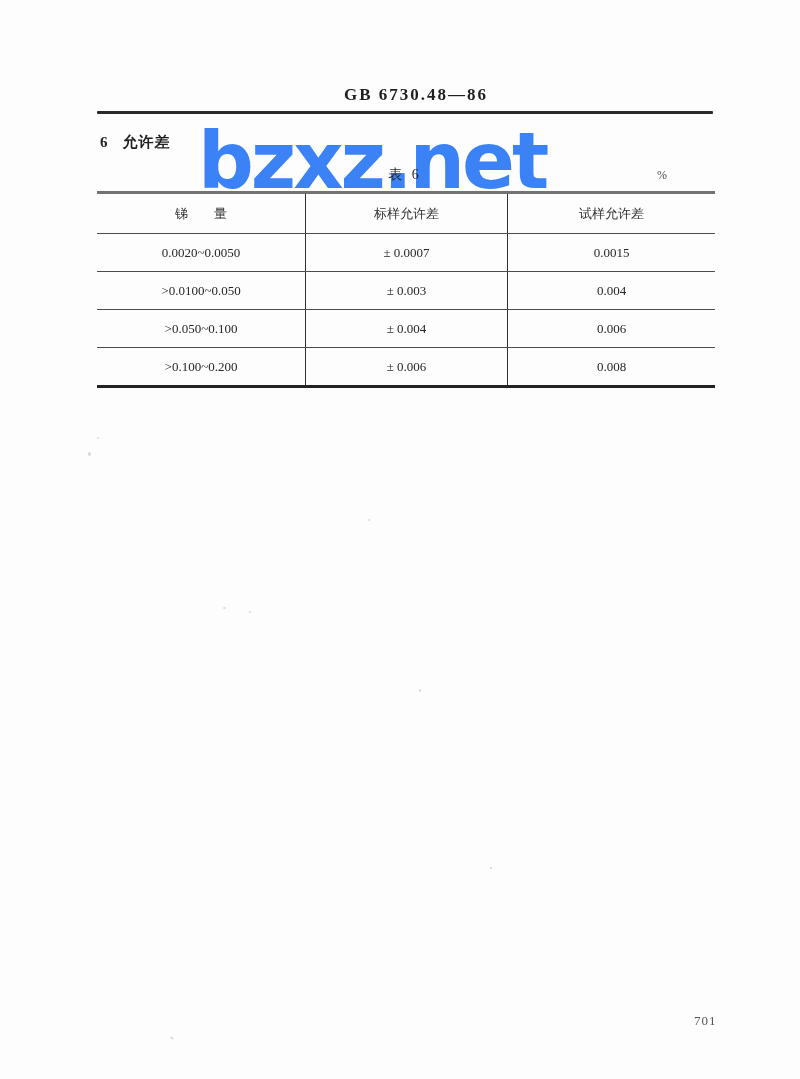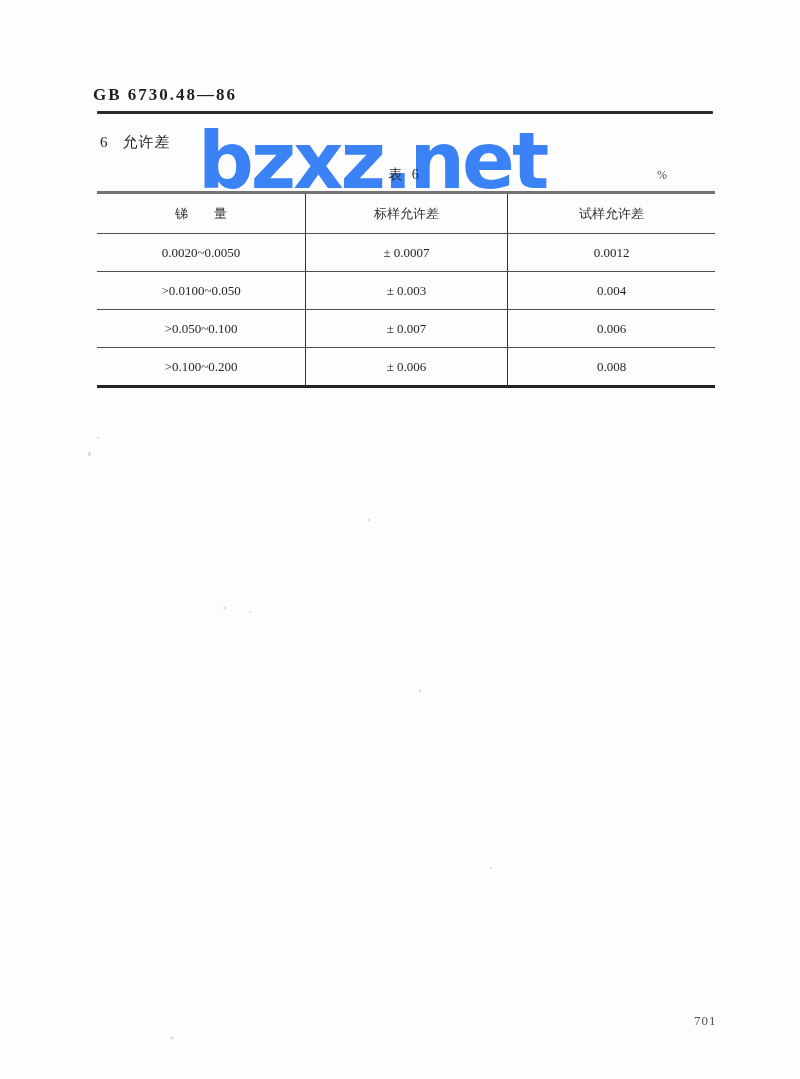--- a/index.html
+++ b/index.html
@@ -13,23 +13,24 @@
     height: 1079px;
     margin: 0 auto;
     background: #fdfdfd;
     overflow: hidden;
     font-family: "Liberation Serif", serif;
     color: #262626;
   }
   
   .doc-header {
     position: absolute;
-    left: 93px;
+    left: 108px;
     top: 85px;
     width: 616px;
+    text-align: center;
     font-family: "Liberation Serif", serif;
     font-size: 17px;
     font-weight: bold;
     letter-spacing: 2px;
     color: #1f1f1f;
   }
   .header-rule {
     position: absolute;
     left: 97px;
     top: 111px;
@@ -37,21 +38,21 @@
     height: 3px;
     background: #2a2a2a;
     border-radius: 1px;
   }
   
   .section-heading {
     position: absolute;
     left: 100px;
     top: 133px;
     font-size: 15px;
-    font-weight: normal;
+    font-weight: bold;
     color: #1f1f1f;
     letter-spacing: 1px;
     z-index: 2;
   }
   .section-heading .sec-num { margin-right: 14px; }
   
   .watermark {
     position: absolute;
     left: 198px;
     top: 122px;
@@ -163,30 +164,30 @@
       <tr>
         <th style="width:208px">锑　　量</th>
         <th style="width:201px">标样允许差</th>
         <th style="width:207px">试样允许差</th>
       </tr>
     </thead>
     <tbody>
       <tr>
         <td>0.0020~0.0050</td>
         <td>± 0.0007</td>
-        <td>0.0012</td>
+        <td>0.0015</td>
       </tr>
       <tr>
         <td>&gt;0.0100~0.050</td>
         <td>± 0.003</td>
         <td>0.004</td>
       </tr>
       <tr>
         <td>&gt;0.050~0.100</td>
-        <td>± 0.007</td>
+        <td>± 0.004</td>
         <td>0.006</td>
       </tr>
       <tr>
         <td>&gt;0.100~0.200</td>
         <td>± 0.006</td>
         <td>0.008</td>
       </tr>
     </tbody>
   </table>
 

